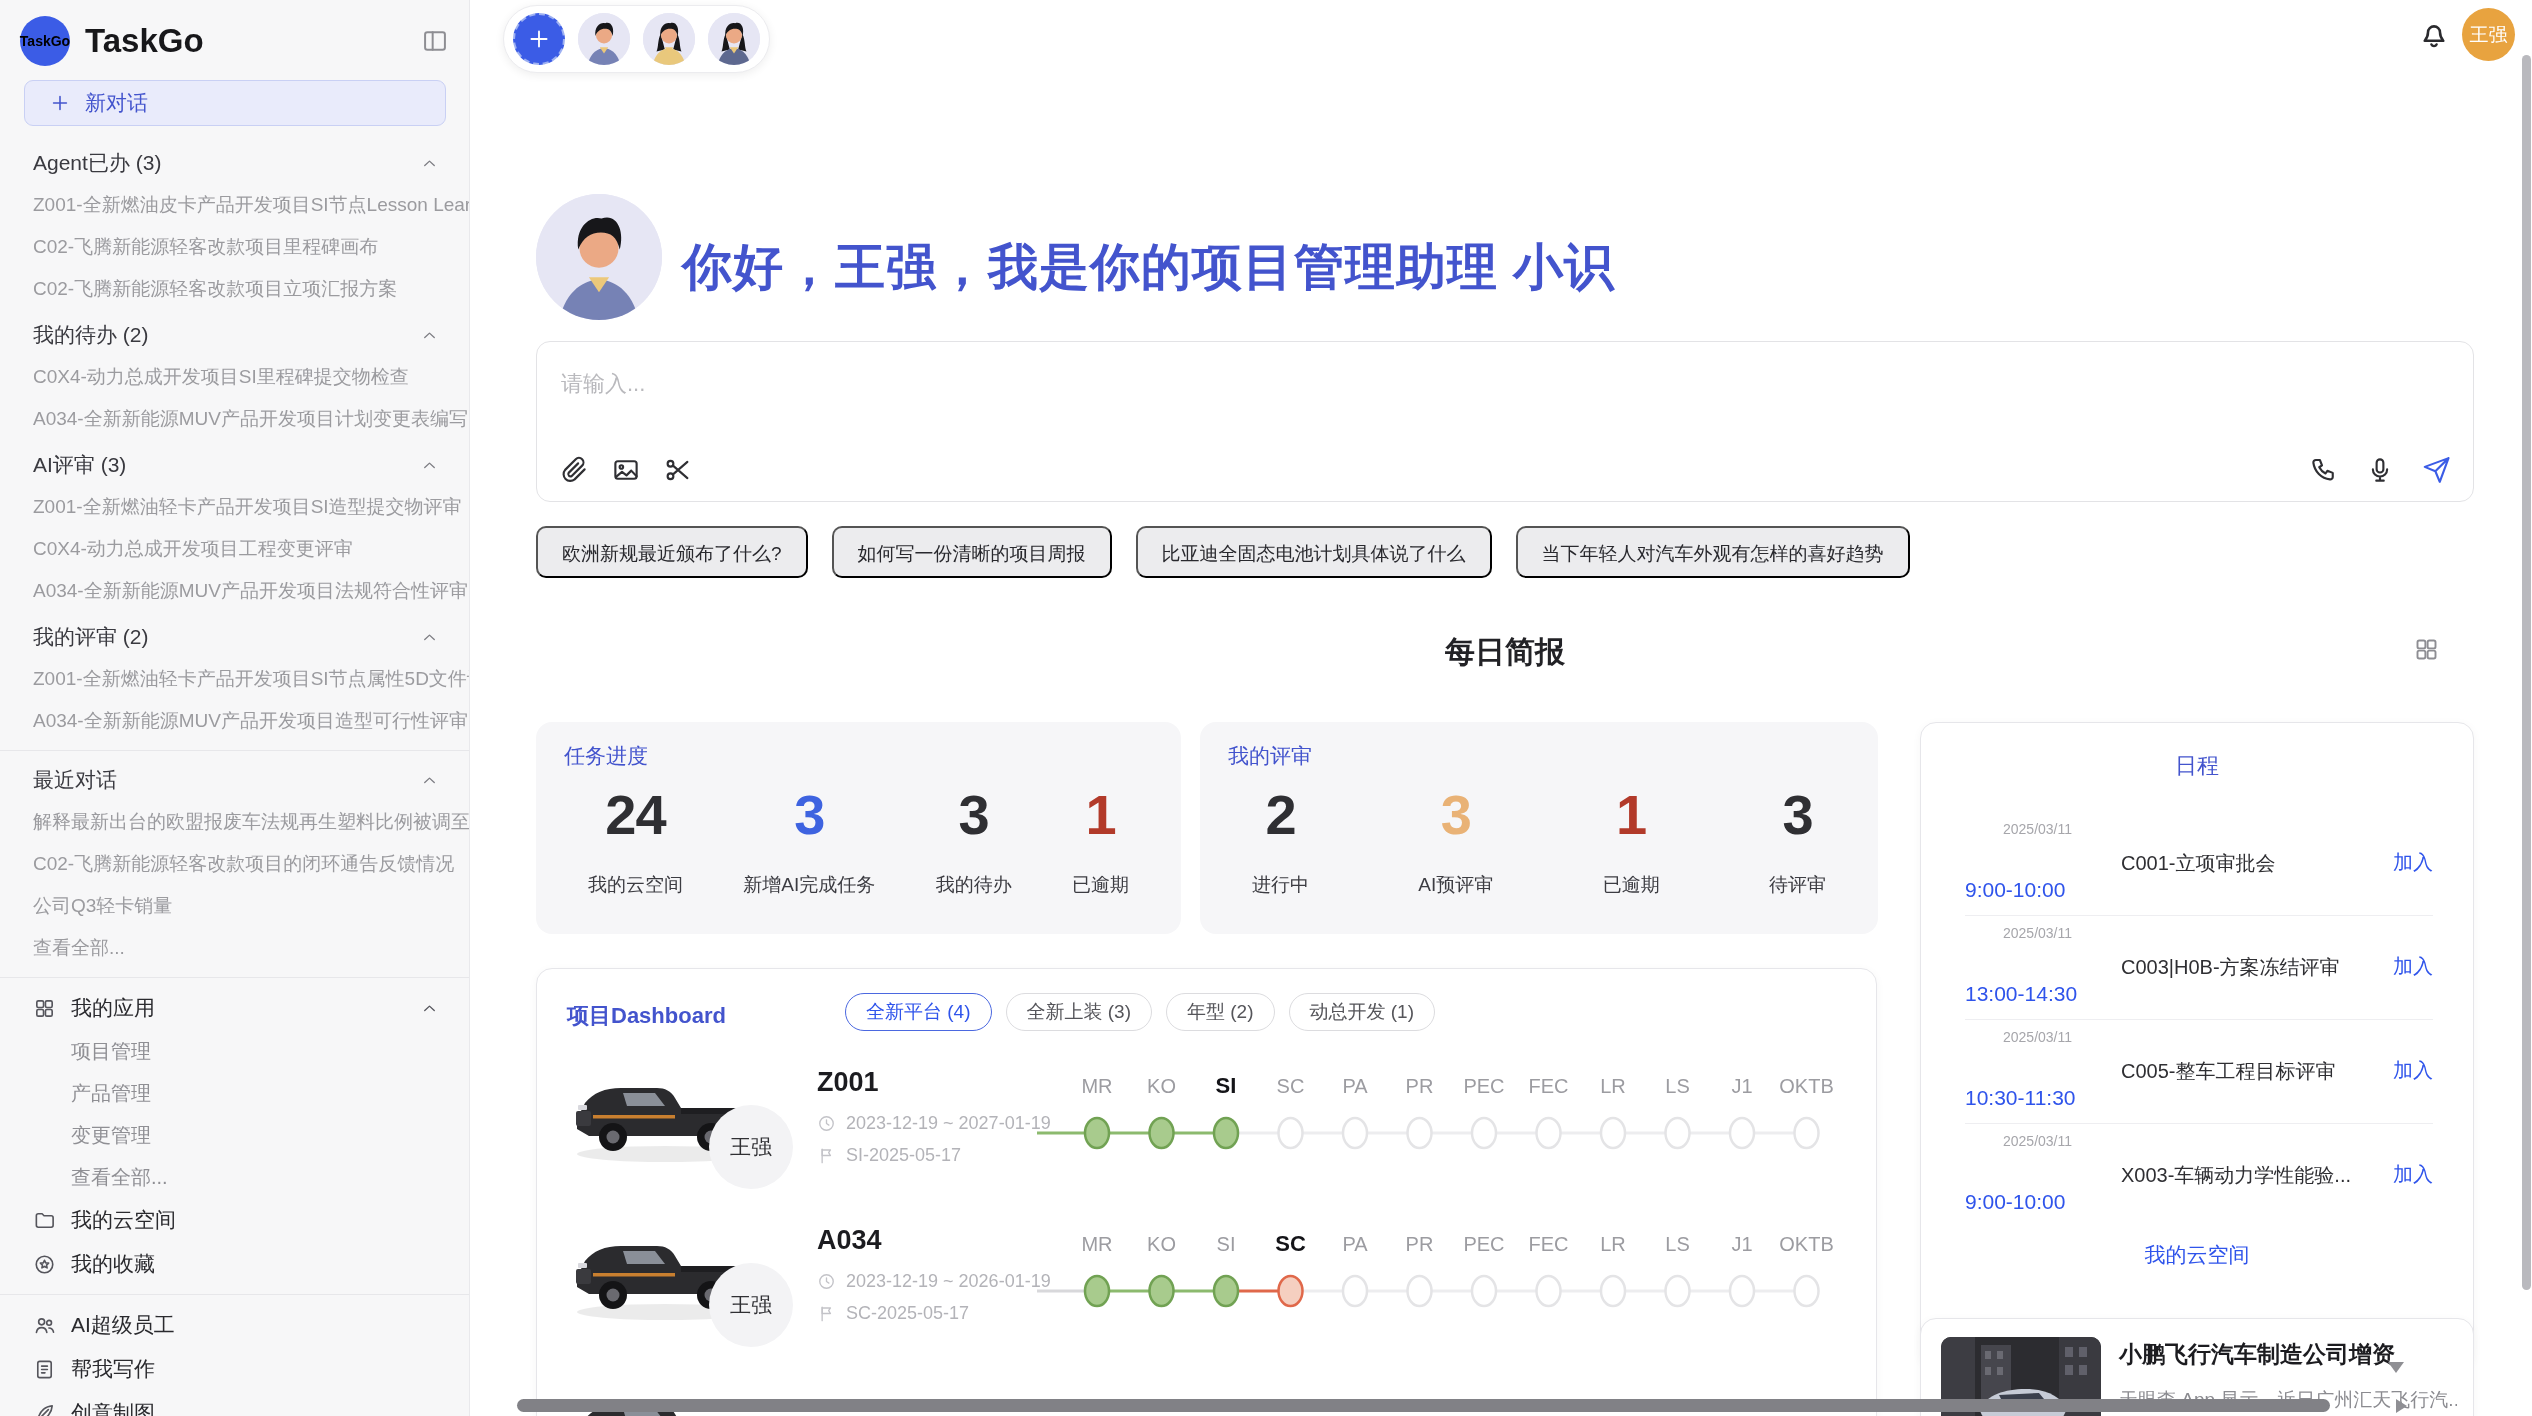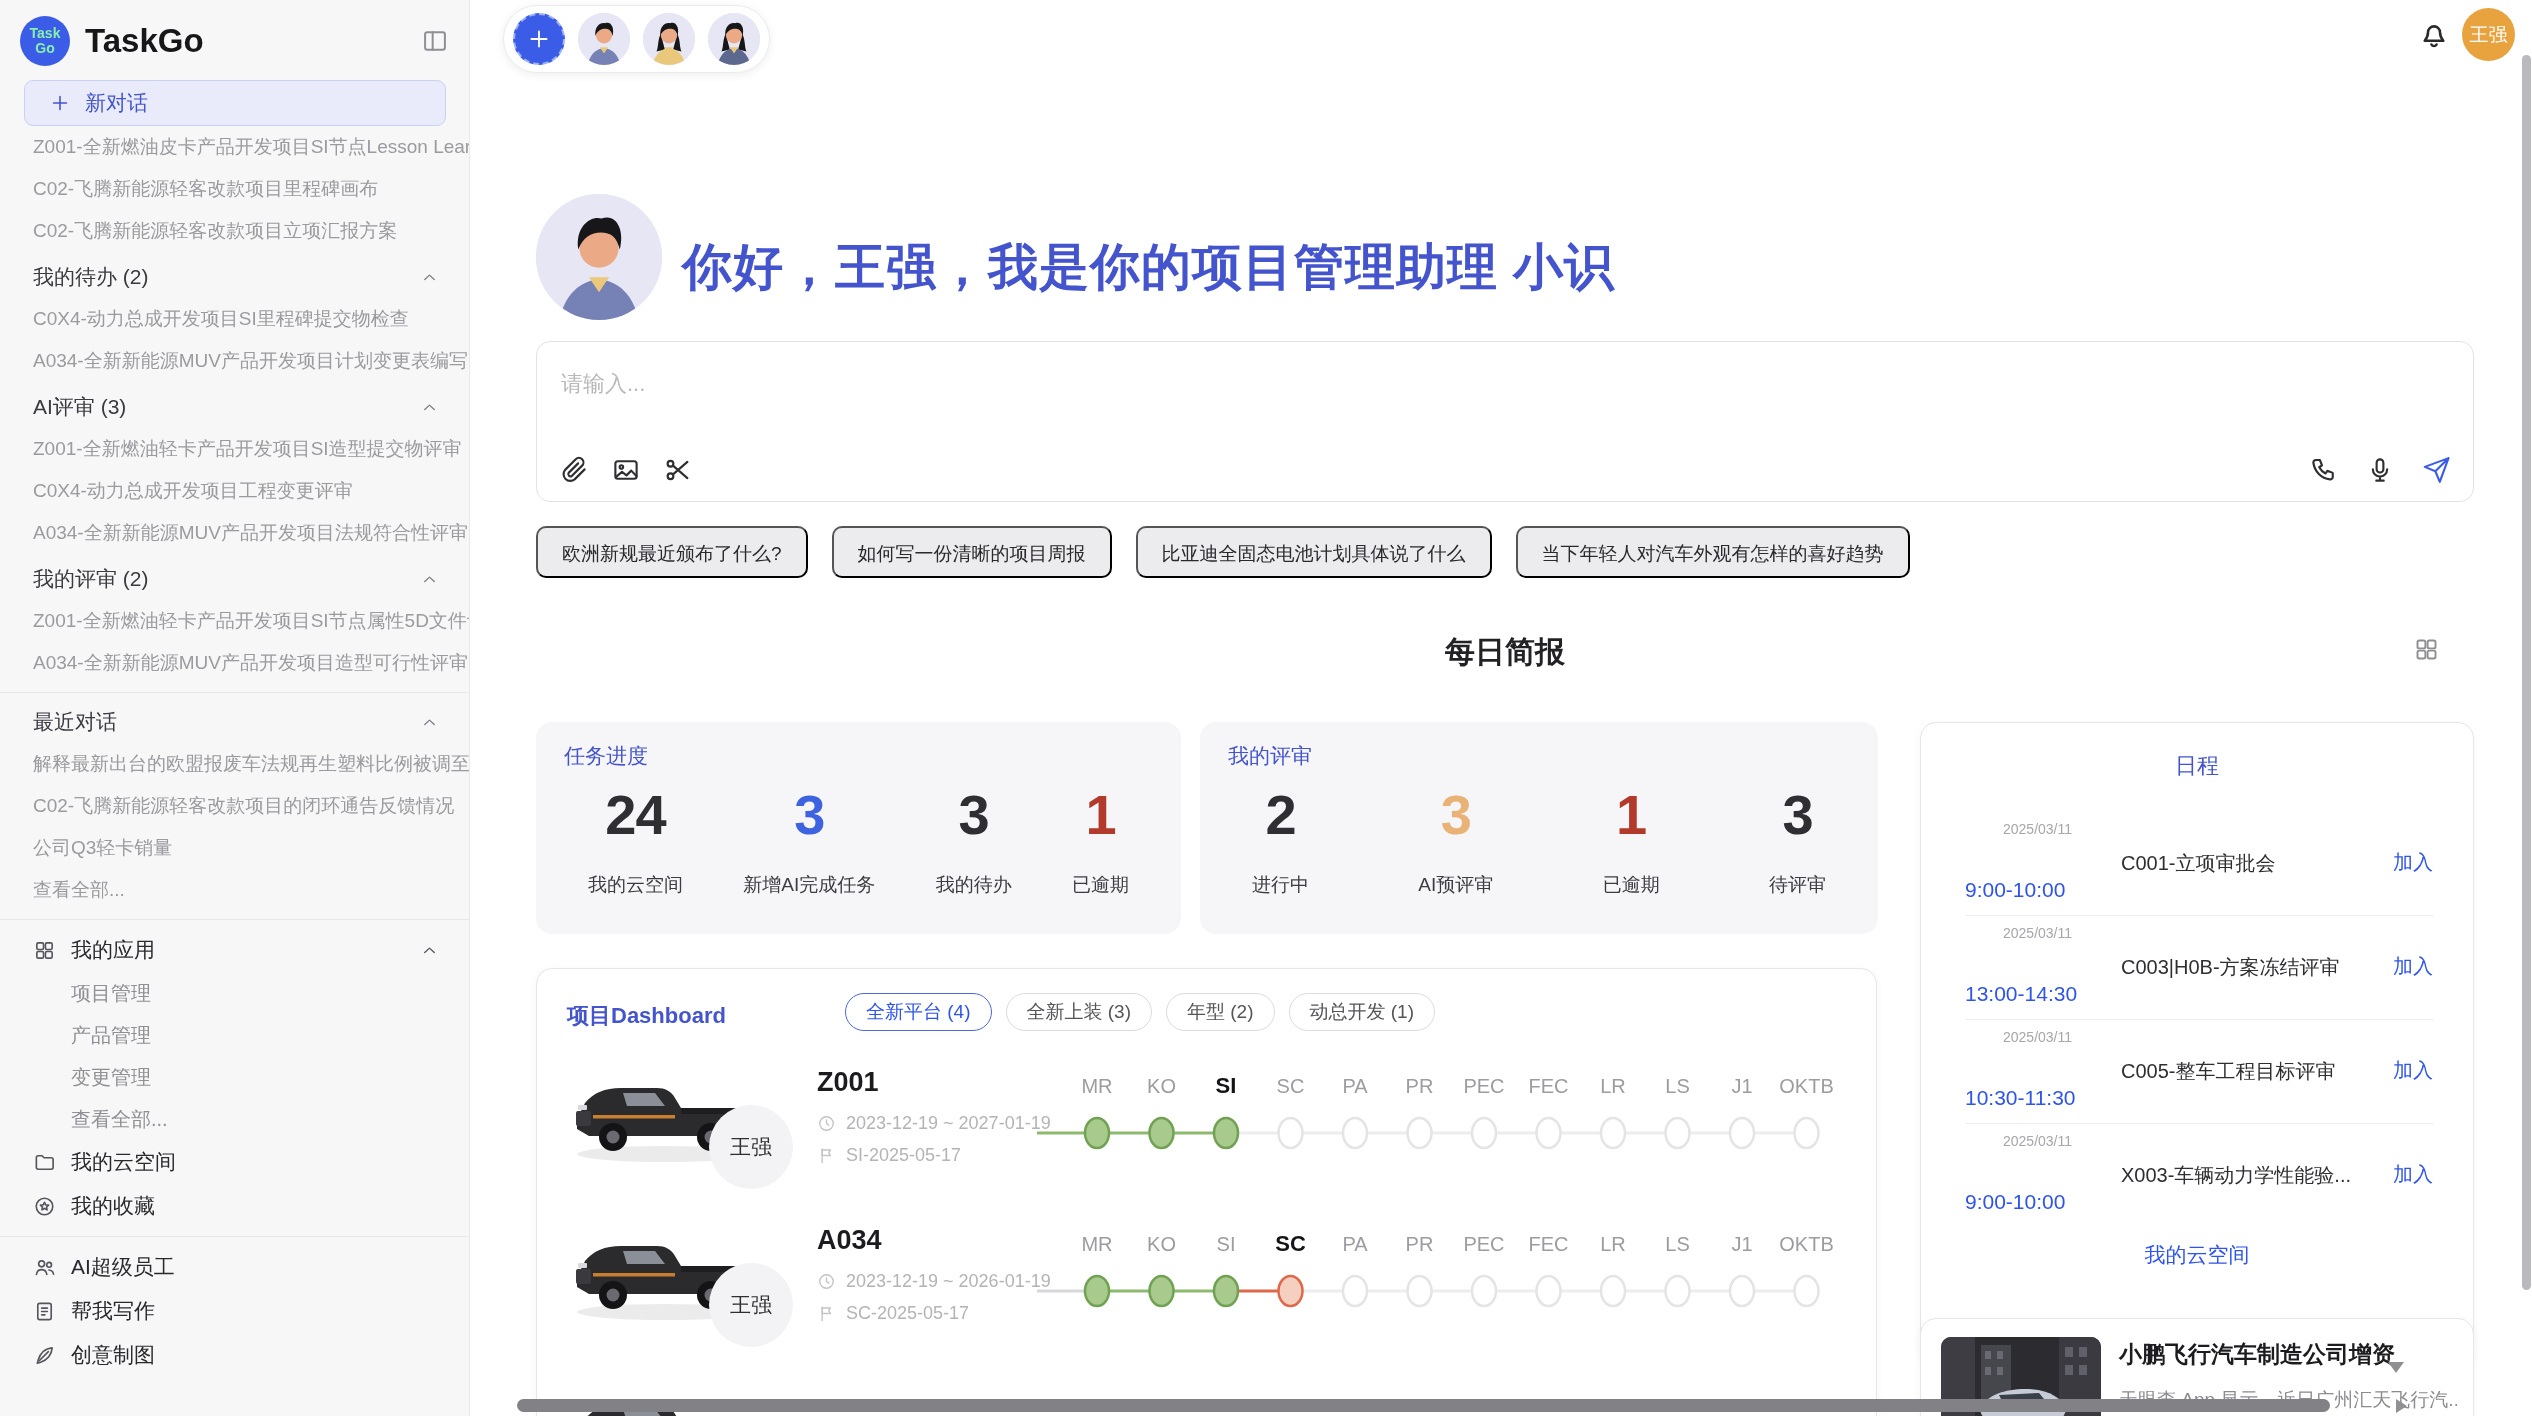--- a/index.html
+++ b/index.html
@@ -6,22 +6,22 @@
   html,body { background:#fff; }
   .app { position:relative; width:2532px; height:1416px; overflow:hidden;
          font-family:"Liberation Sans", sans-serif; background:#fff; color:#222; }
   .icn { display:inline-flex; }
   .icn svg { width:100%; height:100%; }
 
   
   .sidebar { position:absolute; left:0; top:0; bottom:0; width:470px;
              background:#f7f7f8; border-right:1px solid #e9e9ec; overflow:hidden; }
   .sb-head { display:flex; align-items:center; padding:12px 20px 0 20px; height:70px; }
-  .logo { width:50px; height:50px; border-radius:50%; background:#3b5ce6; color:#86efac;
-          display:flex; flex-direction:column; align-items:center; justify-content:center;
+  .logo { width:50px; height:50px; border-radius:50%; background:#3b5ce6; color:#000000;
+          display:flex; flex-direction:row; align-items:center; justify-content:center;
           font-size:14px; line-height:15px; font-weight:700; flex:none; }
   .sb-title { font-size:33px; font-weight:700; color:#17171a; margin-left:15px; flex:1; }
   .collapse { width:28px; height:28px; color:#8e8e93; cursor:pointer; }
   .new-chat { display:flex; align-items:center; gap:14px; margin:10px 24px 0 24px; height:46px;
               border-radius:9px; background:#e9ebfb; border:1px solid #c9d0f4;
               color:var(--accent); font-size:21px; padding:0 24px; width:422px; cursor:pointer; }
   .new-chat .icn { width:22px; height:22px; }
   .sb-sec-head { display:flex; align-items:center; justify-content:space-between;
                  padding:0 30px 0 33px; height:42px; font-size:21px; color:#3a3a40; margin-top:4px; }
   .sb-sec-head:first-child { margin-top:16px; }
@@ -158,20 +158,28 @@
     </div>
     <button class="new-chat">
       <span class="icn" id="newchat-plus">
           <svg viewBox="0 0 24 24" fill="none" stroke="currentColor" stroke-width="1.7" stroke-linecap="round" stroke-linejoin="round">
             <path d="M12 5v14M5 12h14"></path>
           </svg>
         </span>
       <span>新对话</span>
     </button>
     <div id="sb-body">
+        <div class="sb-sec-head">
+          <span>Agent已办 (3)</span>
+          <span class="icn sb-chev" style="">
+            <svg viewBox="0 0 24 24" fill="none" stroke="currentColor" stroke-width="1.7" stroke-linecap="round" stroke-linejoin="round">
+              <path d="M6 14.5l6-5.5 6 5.5"></path>
+            </svg>
+          </span>
+        </div>
         <div class="sb-item">Z001-全新燃油皮卡产品开发项目SI节点Lesson Learn报告</div>
         <div class="sb-item">C02-飞腾新能源轻客改款项目里程碑画布</div>
         <div class="sb-item">C02-飞腾新能源轻客改款项目立项汇报方案</div>
         <div class="sb-sec-head">
           <span>我的待办 (2)</span>
           <span class="icn sb-chev" style="">
             <svg viewBox="0 0 24 24" fill="none" stroke="currentColor" stroke-width="1.7" stroke-linecap="round" stroke-linejoin="round">
               <path d="M6 14.5l6-5.5 6 5.5"></path>
             </svg>
           </span>

